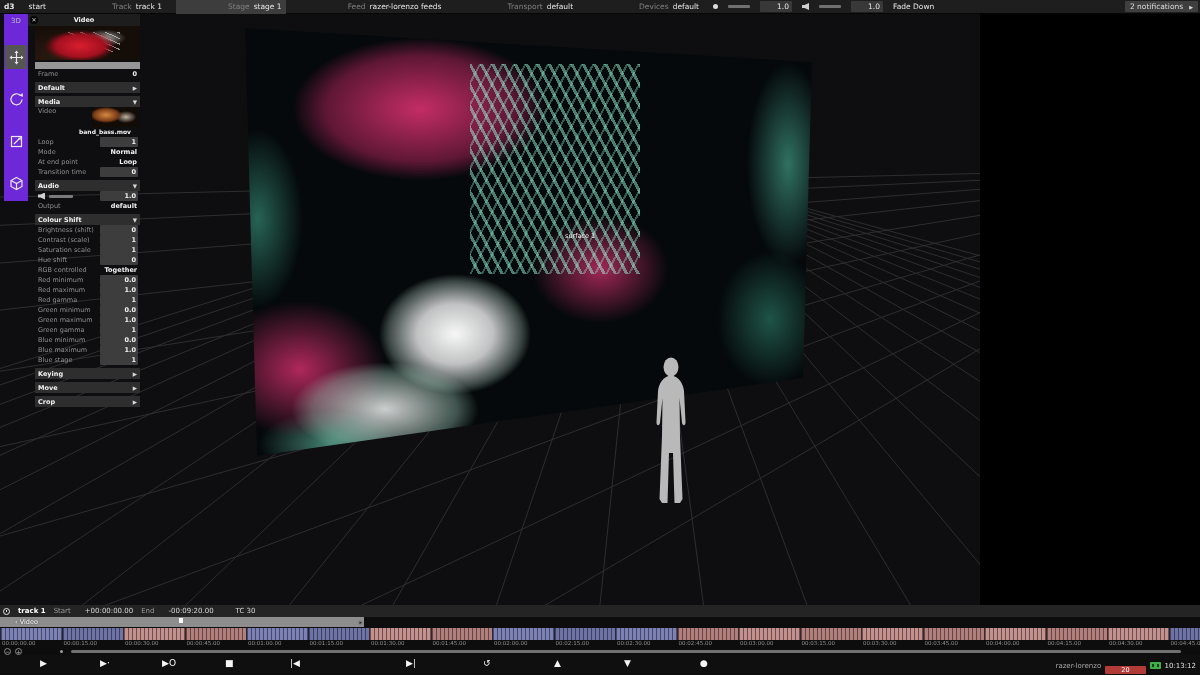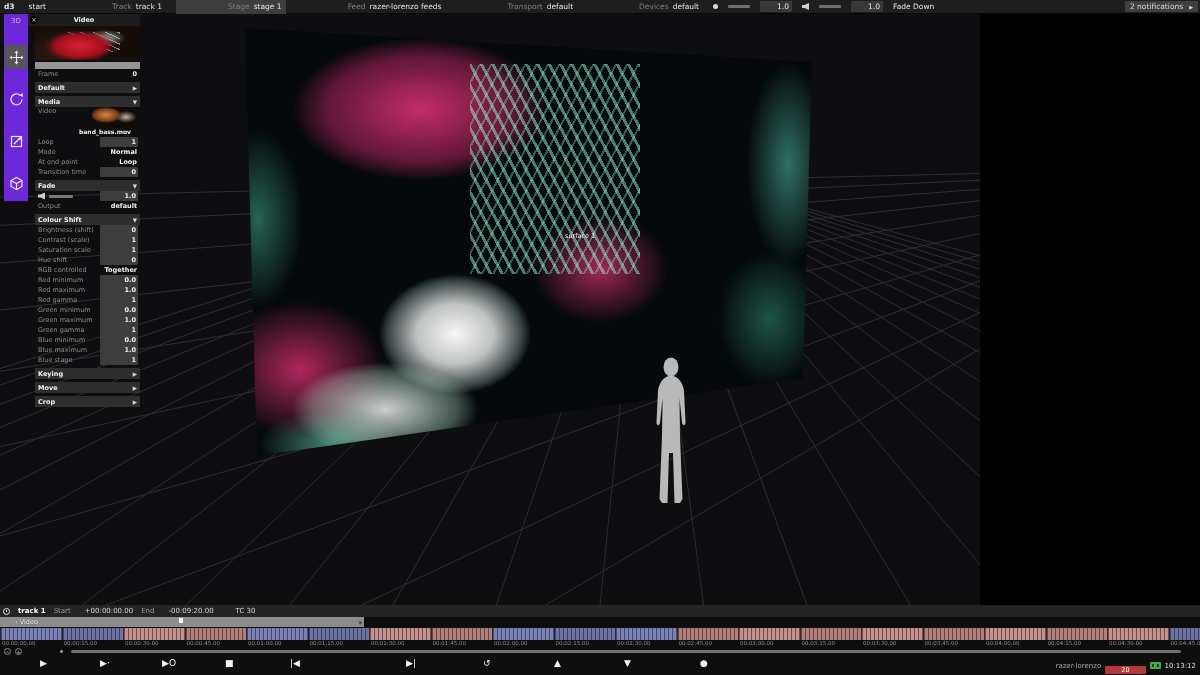--- a/index.html
+++ b/index.html
@@ -277,21 +277,21 @@
       </div>
       <div class="row plain">
         <span class="rlabel">At end point</span>
         <span class="pval">Loop</span>
       </div>
       <div class="row box">
         <span class="rlabel">Transition time</span>
         <span class="bval">0</span>
       </div>
       <div class="row header gap">
-        <span class="rlabel hdr">Fade</span>
+        <span class="rlabel hdr">Audio</span>
         <span class="caret">▼</span>
       </div>
       <div class="row slider">
         <span class="spk"></span>
         <span class="strack"></span>
         <span class="bval">1.0</span>
       </div>
       <div class="row plain">
         <span class="rlabel">Output</span>
         <span class="pval">default</span>

